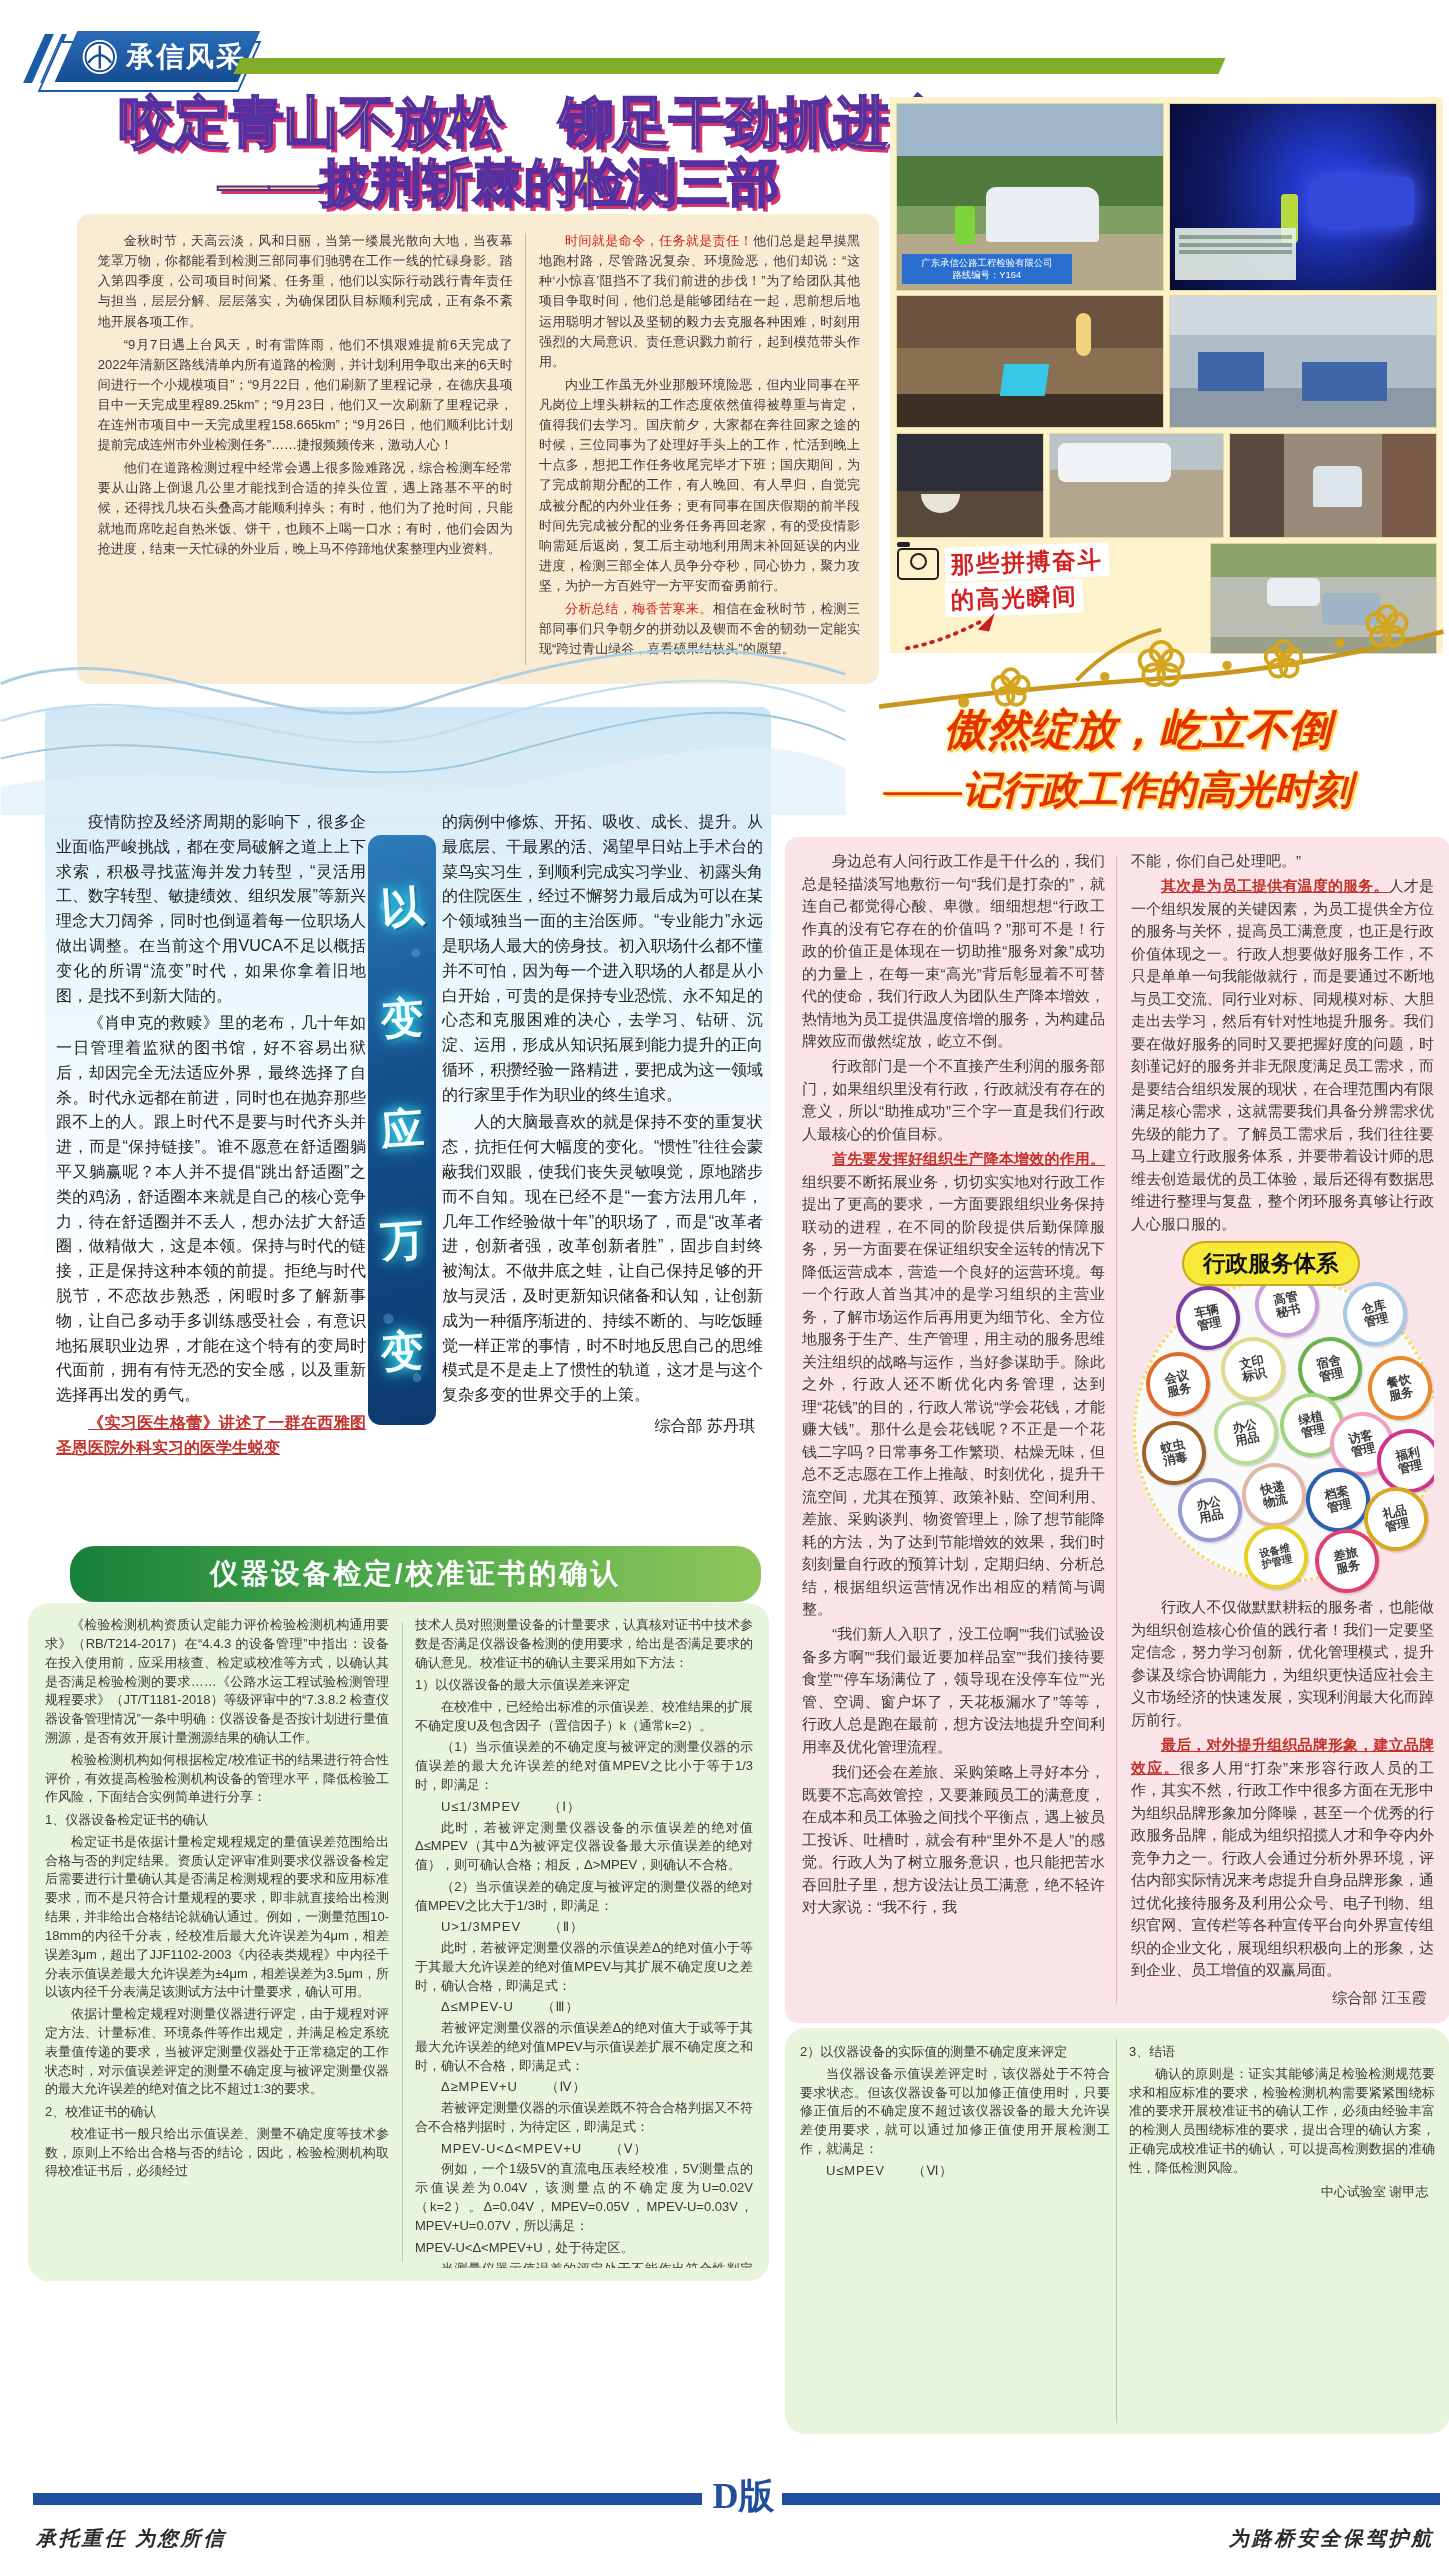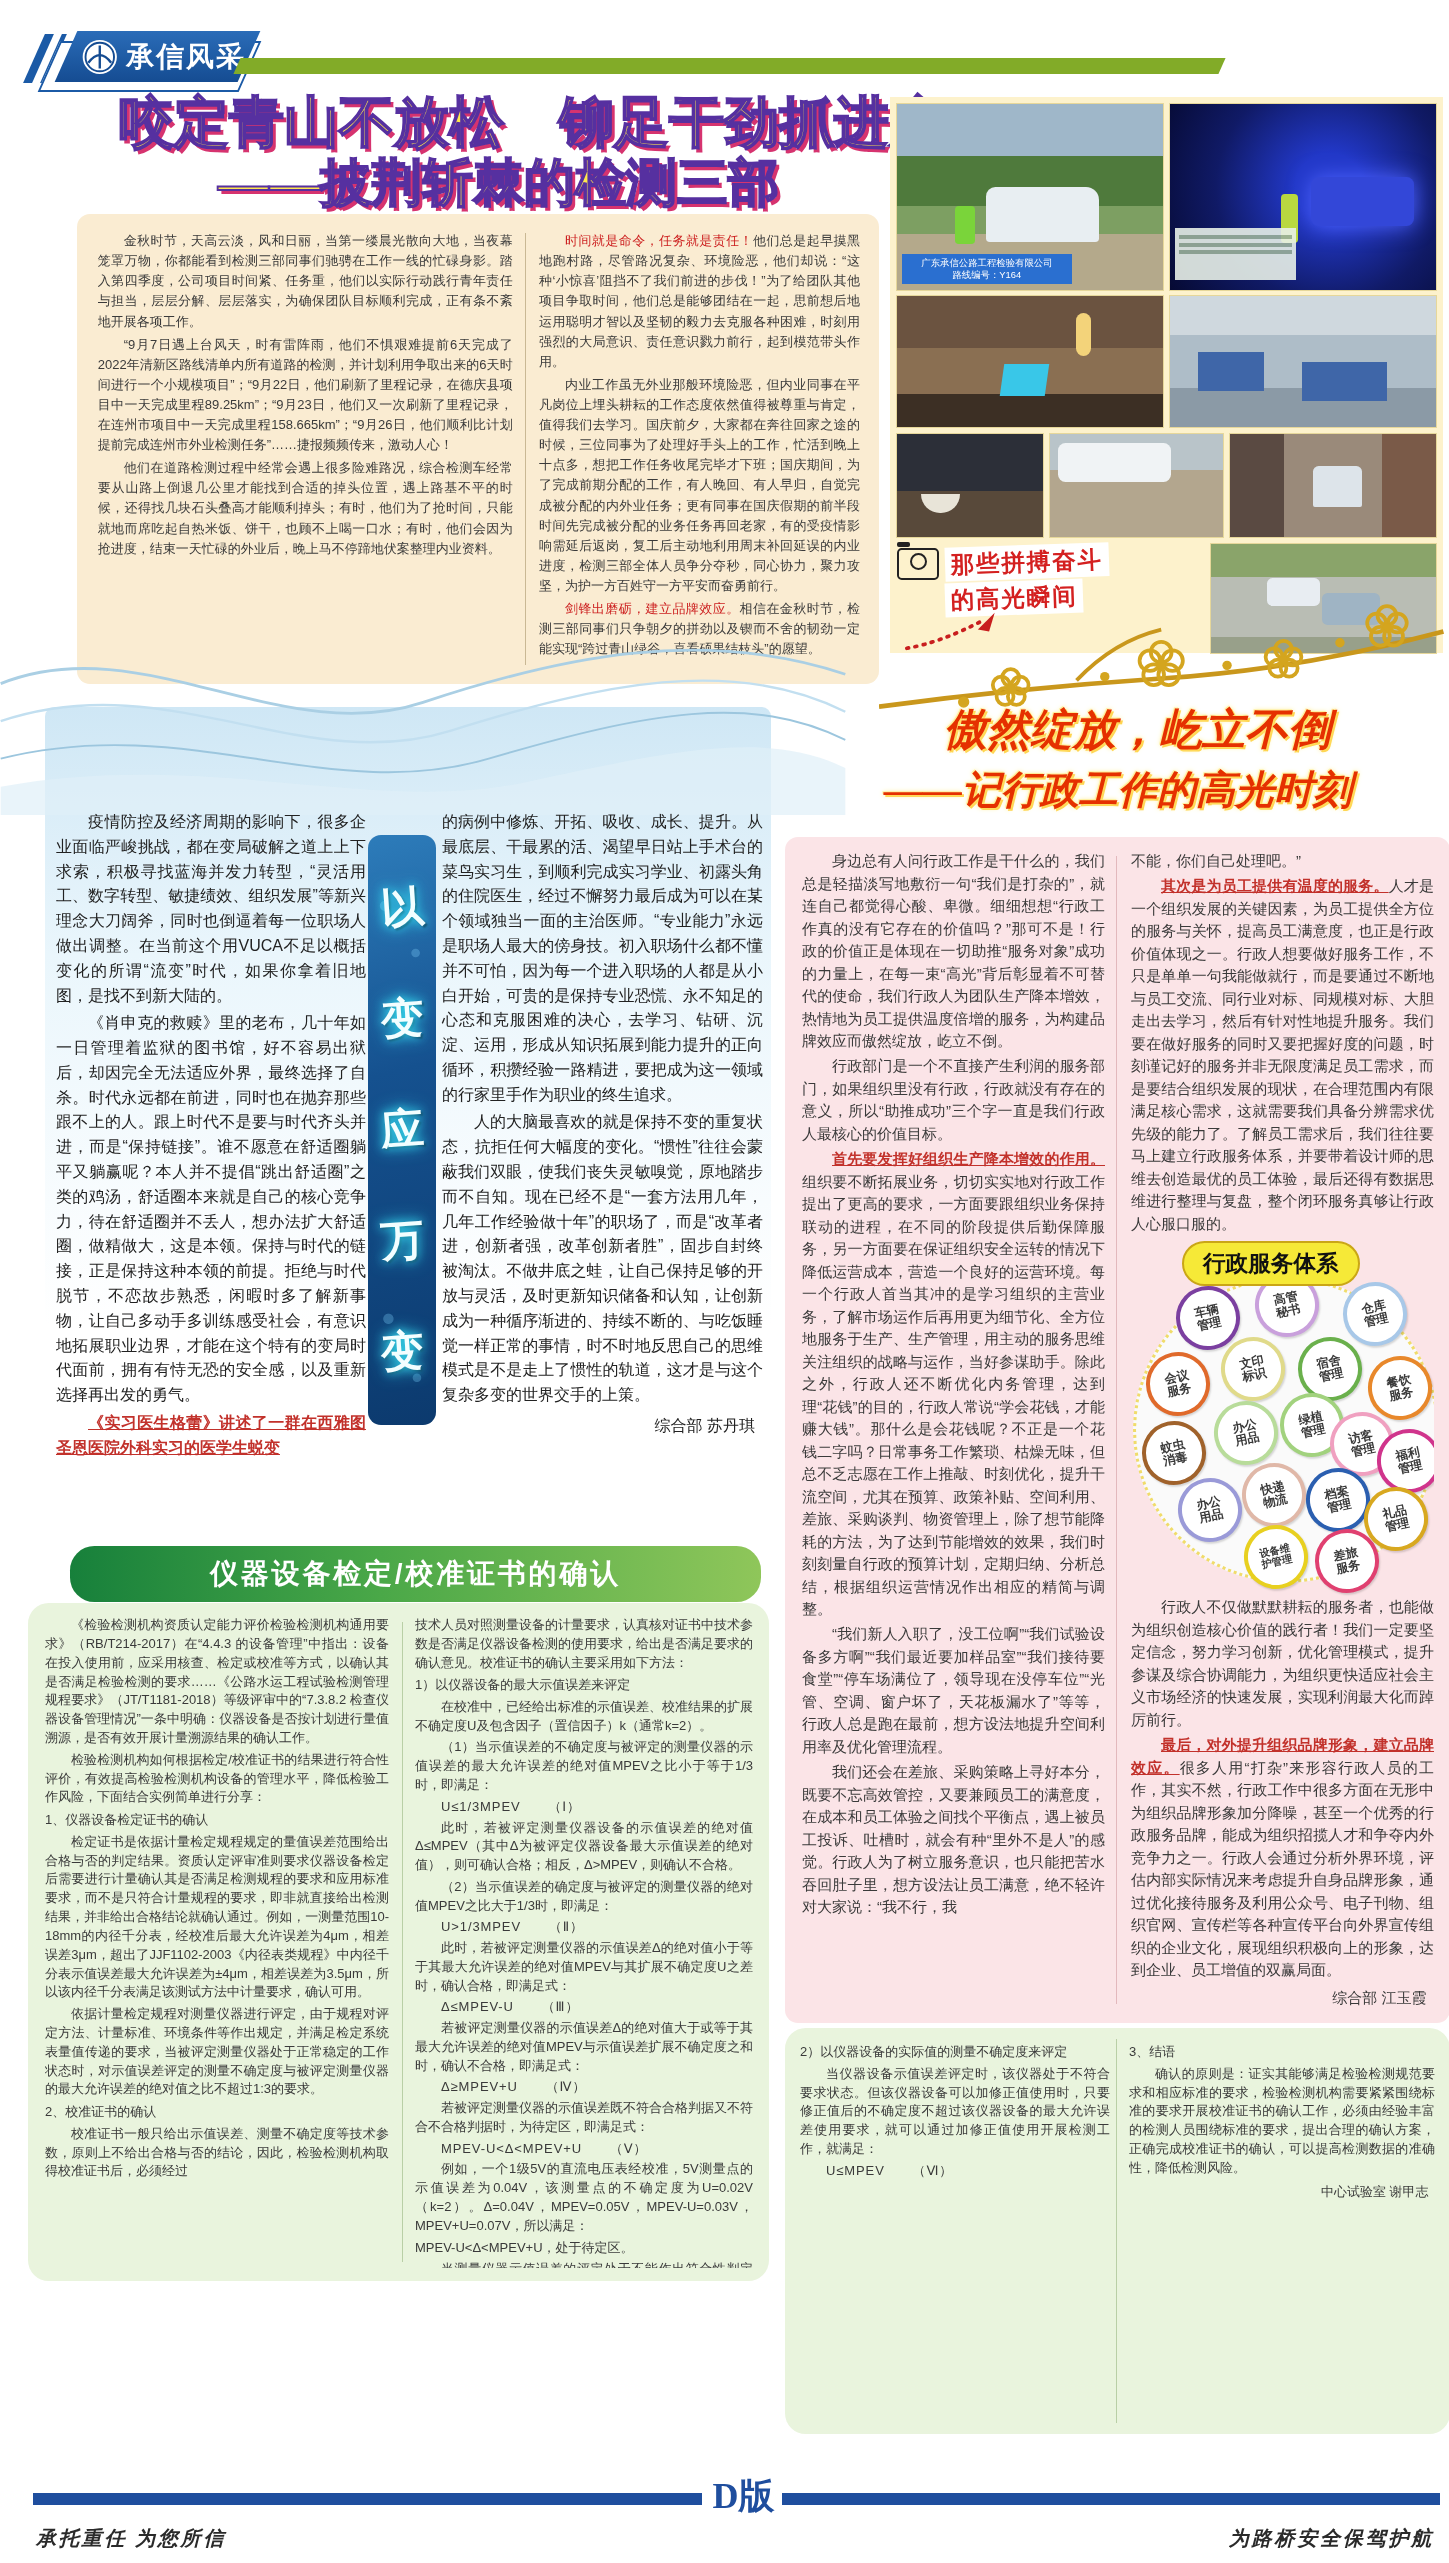--- a/index.html
+++ b/index.html
@@ -265,21 +265,21 @@
   <div class="art-box art1">
     <div class="col a1c1">
       <p>金秋时节，天高云淡，风和日丽，当第一缕晨光散向大地，当夜幕笼罩万物，你都能看到检测三部同事们驰骋在工作一线的忙碌身影。踏入第四季度，公司项目时间紧、任务重，他们以实际行动践行青年责任与担当，层层分解、层层落实，为确保团队目标顺利完成，正有条不紊地开展各项工作。</p>
       <p>“9月7日遇上台风天，时有雷阵雨，他们不惧艰难提前6天完成了2022年清新区路线清单内所有道路的检测，并计划利用争取出来的6天时间进行一个小规模项目”；“9月22日，他们刷新了里程记录，在德庆县项目中一天完成里程89.25km”；“9月23日，他们又一次刷新了里程记录，在连州市项目中一天完成里程158.665km”；“9月26日，他们顺利比计划提前完成连州市外业检测任务”……捷报频频传来，激动人心！</p>
       <p>他们在道路检测过程中经常会遇上很多险难路况，综合检测车经常要从山路上倒退几公里才能找到合适的掉头位置，遇上路基不平的时候，还得找几块石头叠高才能顺利掉头；有时，他们为了抢时间，只能就地而席吃起自热米饭、饼干，也顾不上喝一口水；有时，他们会因为抢进度，结束一天忙碌的外业后，晚上马不停蹄地伏案整理内业资料。</p>
     </div>
     <div class="vdiv d1"></div>
     <div class="col a1c2">
       <p><span class="red">时间就是命令，任务就是责任！</span><span>他们总是起早摸黑地跑村路，尽管路况复杂、环境险恶，他们却说：“这种‘小惊喜’阻挡不了我们前进的步伐！”为了给团队其他项目争取时间，他们总是能够团结在一起，思前想后地运用聪明才智以及坚韧的毅力去克服各种困难，时刻用强烈的大局意识、责任意识戮力前行，起到模范带头作用。</span></p>
       <p>内业工作虽无外业那般环境险恶，但内业同事在平凡岗位上埋头耕耘的工作态度依然值得被尊重与肯定，值得我们去学习。国庆前夕，大家都在奔往回家之途的时候，三位同事为了处理好手头上的工作，忙活到晚上十点多，想把工作任务收尾完毕才下班；国庆期间，为了完成前期分配的工作，有人晚回、有人早归，自觉完成被分配的内外业任务；更有同事在国庆假期的前半段时间先完成被分配的业务任务再回老家，有的受疫情影响需延后返岗，复工后主动地利用周末补回延误的内业进度，检测三部全体人员争分夺秒，同心协力，聚力攻坚，为护一方百姓守一方平安而奋勇前行。</p>
-      <p><span class="red">剑锋出磨砺，建立品牌效应。</span><span>相信在金秋时节，检测三部同事们只争朝夕的拼劲以及锲而不舍的韧劲一定能实现“跨过青山绿谷，喜看硕果结枝头”的愿望。</span></p>
+      <p><span class="red">分析总结，梅香苦寒来。</span><span>相信在金秋时节，检测三部同事们只争朝夕的拼劲以及锲而不舍的韧劲一定能实现“跨过青山绿谷，喜看硕果结枝头”的愿望。</span></p>
 
     </div>
   </div>
 
   <div class="blue-panel"></div>
   <svg class="waves" viewBox="0 0 900 260">
     <path d="M0 120 C150 60 300 190 450 140 S750 60 900 110" fill="none" stroke="#aacfe4" stroke-width="3"></path>
     <path d="M0 160 C180 100 320 220 480 170 S780 90 900 150" fill="none" stroke="#c2dff0" stroke-width="2.5"></path>
     <path d="M0 200 C200 150 350 250 520 200 S800 130 900 180" fill="none" stroke="#9cc6de" stroke-width="2"></path>
     <path d="M0 230 C220 190 400 260 560 225 S820 170 900 210 L900 260 L0 260 Z" fill="#dff0f8" opacity="0.7"></path>

